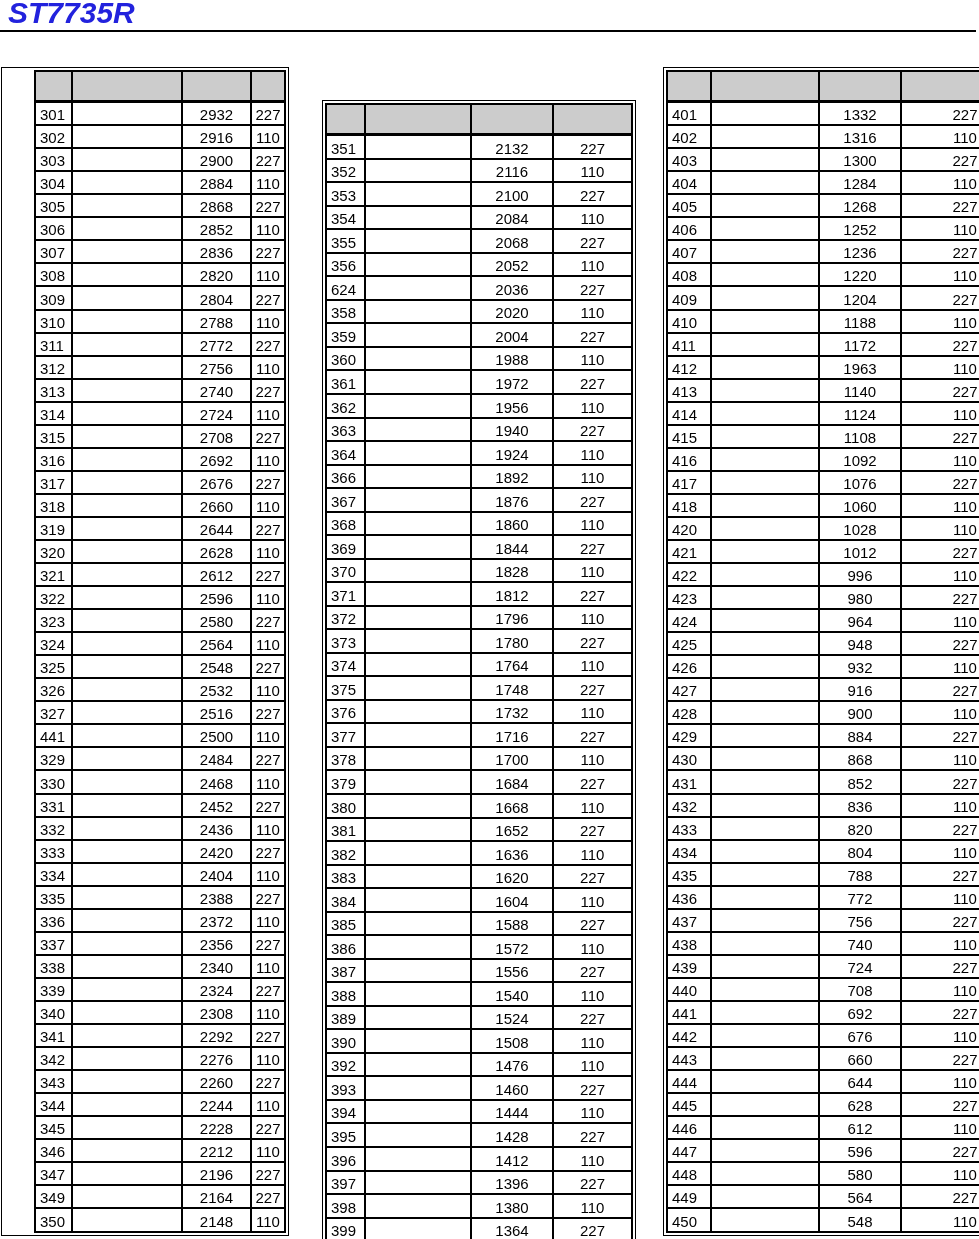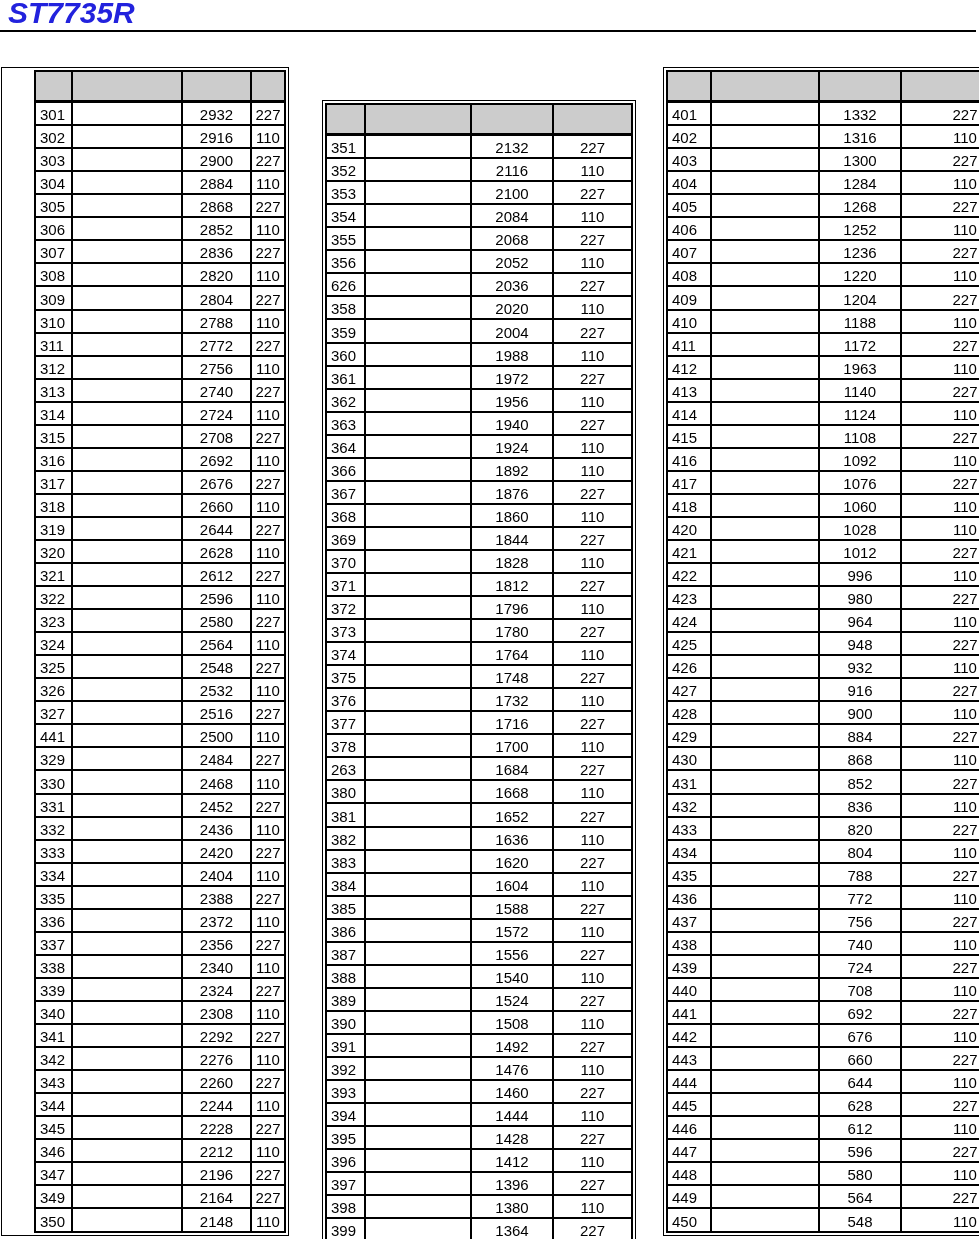--- a/index.html
+++ b/index.html
@@ -419,21 +419,21 @@
             <td class="c2">2068</td>
             <td class="c3">227</td>
           </tr>
           <tr>
             <td class="c0">356</td>
             <td class="c1"></td>
             <td class="c2">2052</td>
             <td class="c3">110</td>
           </tr>
           <tr>
-            <td class="c0">626</td>
+            <td class="c0">624</td>
             <td class="c1"></td>
             <td class="c2">2036</td>
             <td class="c3">227</td>
           </tr>
           <tr>
             <td class="c0">358</td>
             <td class="c1"></td>
             <td class="c2">2020</td>
             <td class="c3">110</td>
           </tr>
@@ -545,21 +545,21 @@
             <td class="c2">1716</td>
             <td class="c3">227</td>
           </tr>
           <tr>
             <td class="c0">378</td>
             <td class="c1"></td>
             <td class="c2">1700</td>
             <td class="c3">110</td>
           </tr>
           <tr>
-            <td class="c0">263</td>
+            <td class="c0">379</td>
             <td class="c1"></td>
             <td class="c2">1684</td>
             <td class="c3">227</td>
           </tr>
           <tr>
             <td class="c0">380</td>
             <td class="c1"></td>
             <td class="c2">1668</td>
             <td class="c3">110</td>
           </tr>
@@ -615,26 +615,20 @@
             <td class="c0">389</td>
             <td class="c1"></td>
             <td class="c2">1524</td>
             <td class="c3">227</td>
           </tr>
           <tr>
             <td class="c0">390</td>
             <td class="c1"></td>
             <td class="c2">1508</td>
             <td class="c3">110</td>
-          </tr>
-          <tr>
-            <td class="c0">391</td>
-            <td class="c1"></td>
-            <td class="c2">1492</td>
-            <td class="c3">227</td>
           </tr>
           <tr>
             <td class="c0">392</td>
             <td class="c1"></td>
             <td class="c2">1476</td>
             <td class="c3">110</td>
           </tr>
           <tr>
             <td class="c0">393</td>
             <td class="c1"></td>

